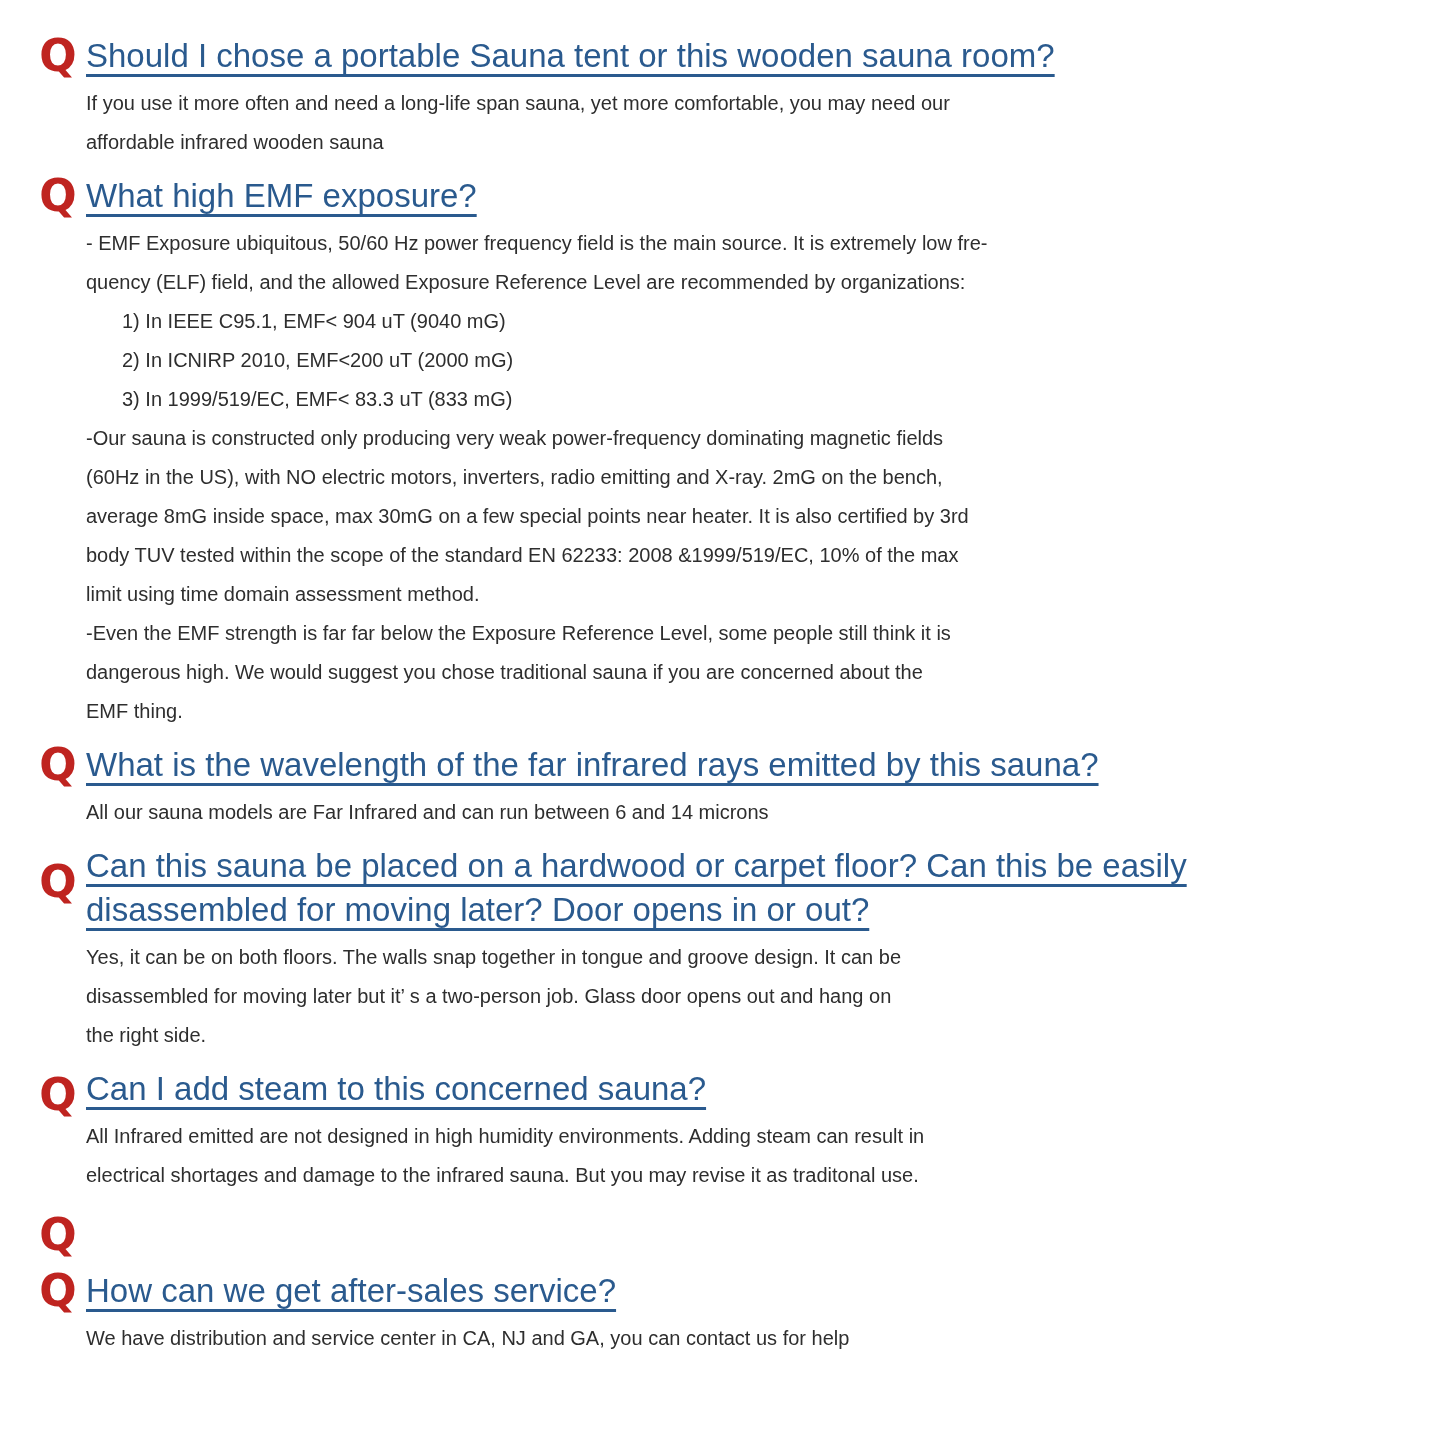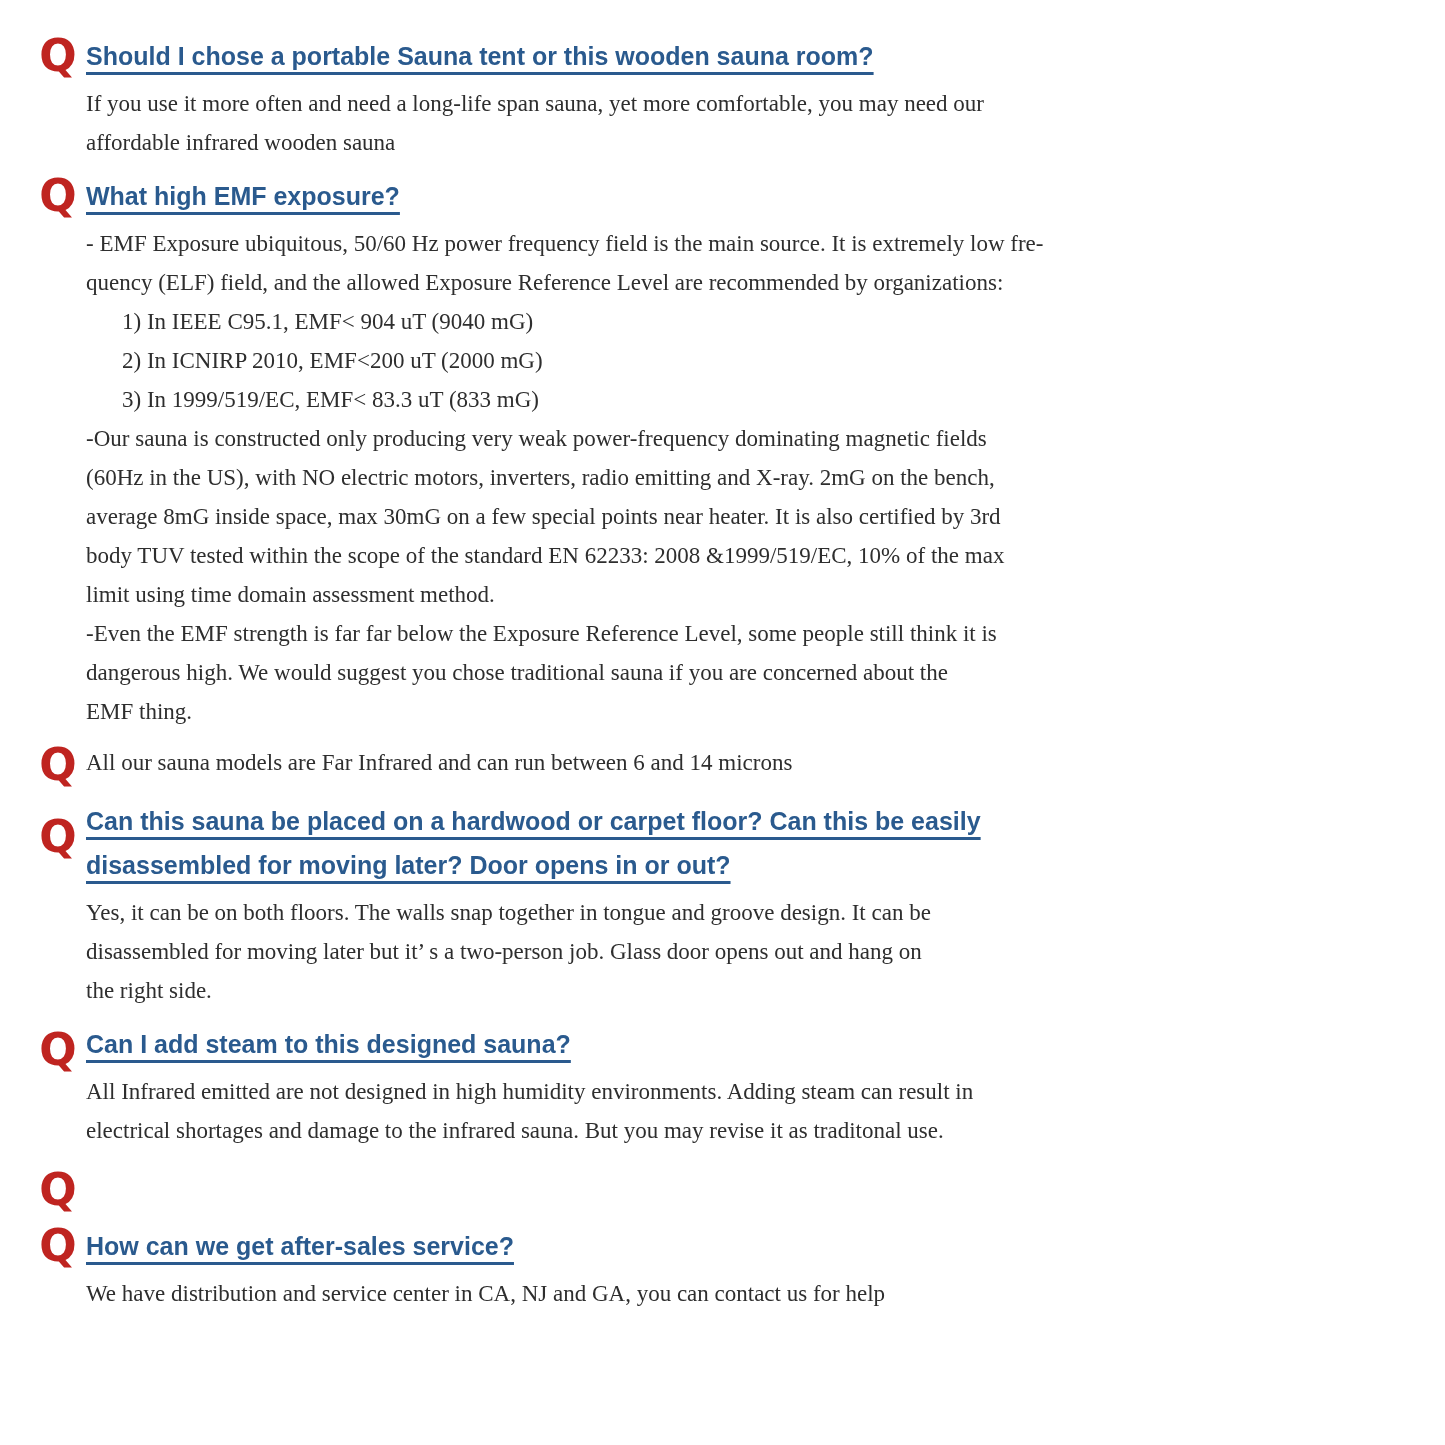--- a/index.html
+++ b/index.html
@@ -31,38 +31,37 @@
     font-size: 44px;
     line-height: 44px;
     color: var(--q-red, #bf2420);
     user-select: none;
   }
   .q-badge.q-lower { margin-top: 16px; }
   .q-badge.q-slight { margin-top: 6px; }
   .item-content { flex: 1 1 auto; min-width: 0; }
   .question {
     margin: 0 0 6px 0;
-    font-size: 25px;
-    font-weight: 700;
+    font-size: 33px;
+    font-weight: 400;
     line-height: 44px;
     color: var(--question-blue, #2a5a8e);
     text-decoration: underline;
     text-decoration-thickness: 3px;
     text-underline-offset: 7px;
     text-decoration-color: var(--question-blue, #2a5a8e);
     white-space: pre-line;
     cursor: pointer;
   }
   .answer, .list-item {
     margin: 0;
-    font-size: 23px;
+    font-size: 20px;
     line-height: 39px;
     color: var(--body-text, #2e2e2e);
     white-space: pre-line;
-    font-family: Liberation Serif, serif;
   }
   .answer-list { padding-left: 36px; }
   .gap-before { }
 </style>
 </head>
 <body>
 
 <div class="page">
 
   <section class="faq-item">
@@ -92,39 +91,40 @@
 limit using time domain assessment method.</p>
       <p class="answer">-Even the EMF strength is far far below the Exposure Reference Level, some people still think it is
 dangerous high. We would suggest you chose traditional sauna if you are concerned about the
 EMF thing.</p>
     </div>
   </section>
 
   <section class="faq-item">
     <span class="q-badge">Q</span>
     <div class="item-content">
+      <h2 class="question">What is the wavelength of the far infrared rays emitted by this sauna?</h2>
       <p class="answer">All our sauna models are Far Infrared and can run between 6 and 14 microns</p>
     </div>
   </section>
 
   <section class="faq-item">
     <span class="q-badge q-lower">Q</span>
     <div class="item-content">
       <h2 class="question">Can this sauna be placed on a hardwood or carpet floor? Can this be easily
 disassembled for moving later? Door opens in or out?</h2>
       <p class="answer gap-before">Yes, it can be on both floors. The walls snap together in tongue and groove design. It can be
 disassembled for moving later but it’ s a two-person job. Glass door opens out and hang on
 the right side.</p>
     </div>
   </section>
 
   <section class="faq-item">
     <span class="q-badge q-slight">Q</span>
     <div class="item-content">
-      <h2 class="question">Can I add steam to this designed sauna?</h2>
+      <h2 class="question">Can I add steam to this concerned sauna?</h2>
       <p class="answer">All Infrared emitted are not designed in high humidity environments. Adding steam can result in
 electrical shortages and damage to the infrared sauna. But you may revise it as traditonal use.</p>
     </div>
   </section>
 
   <section class="faq-item">
     <span class="q-badge q-slight">Q</span>
     <div class="item-content">
     </div>
   </section>

